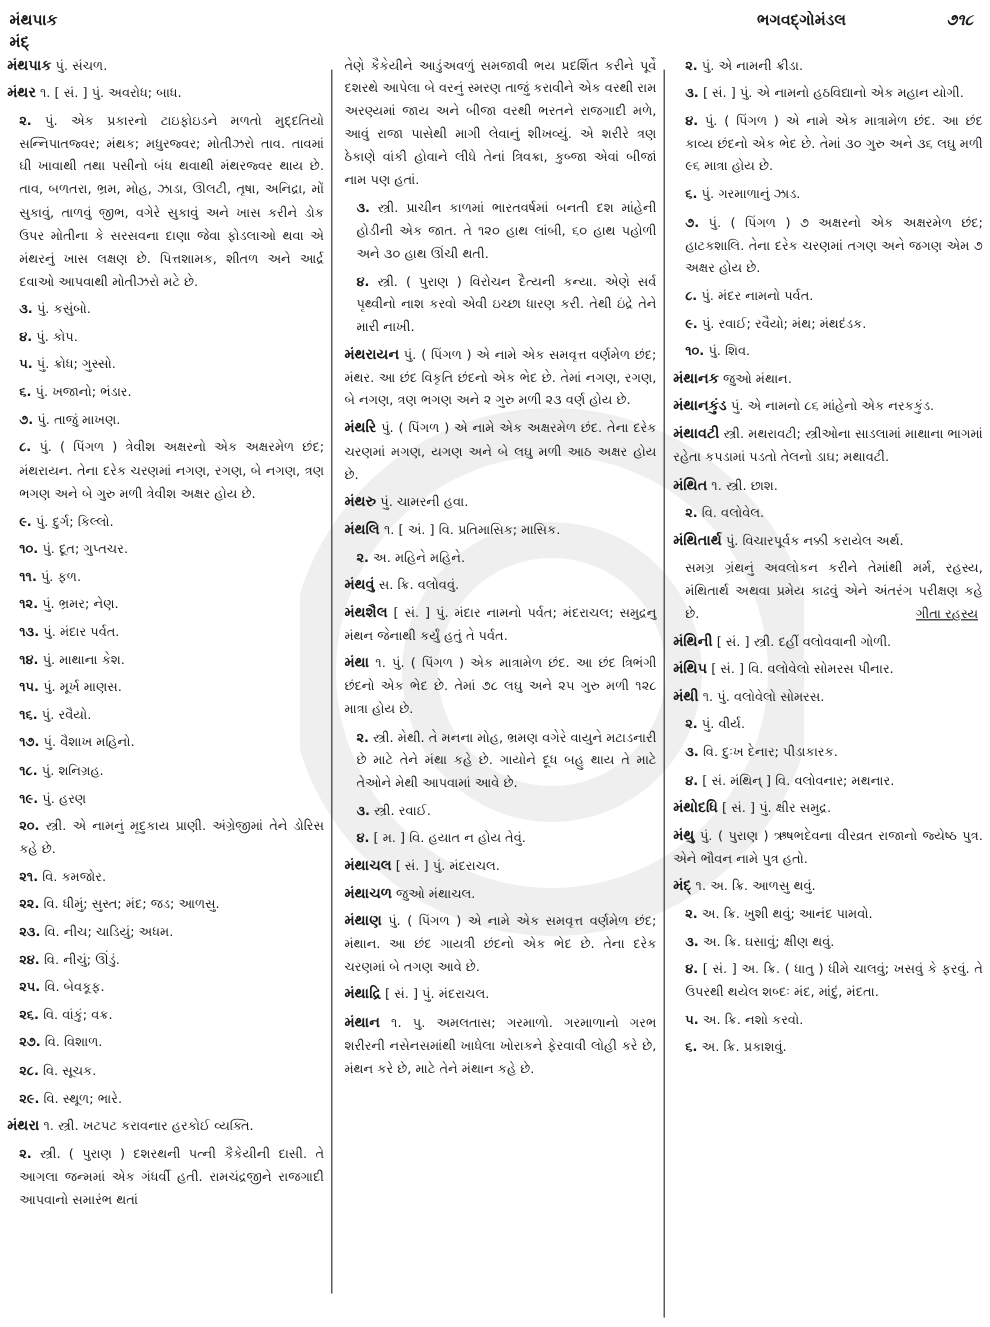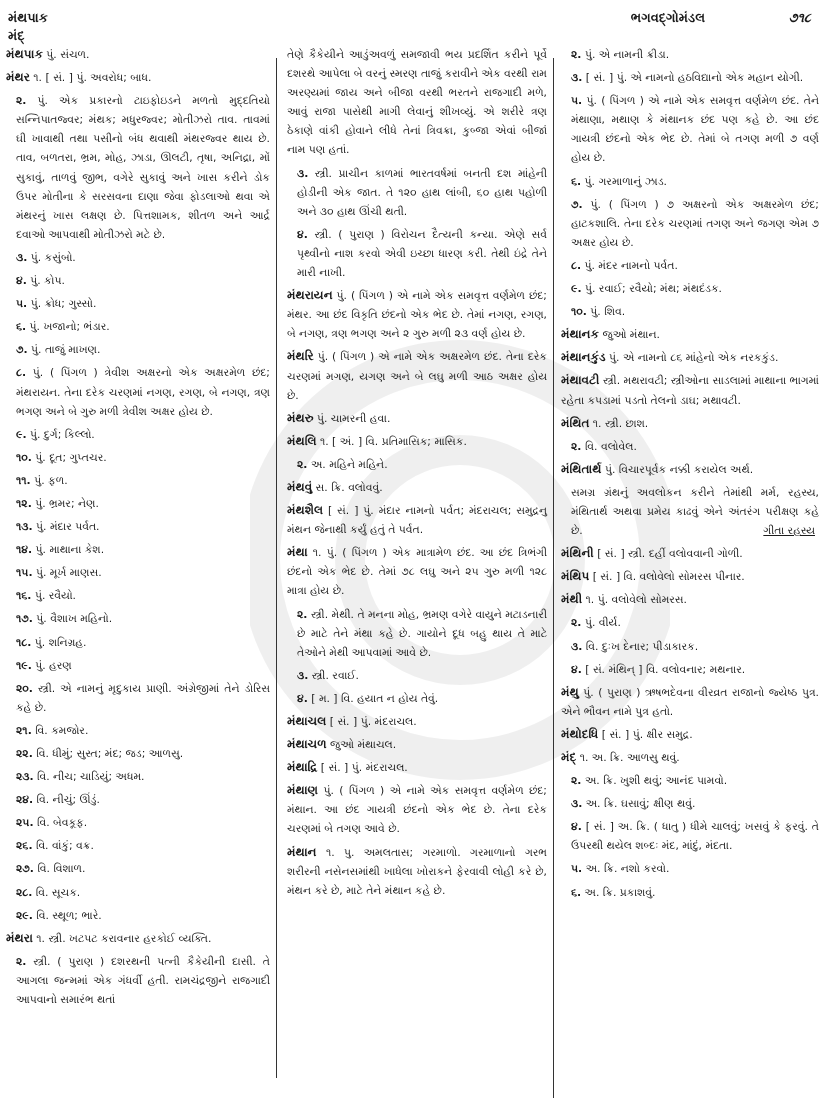--- a/index.html
+++ b/index.html
@@ -92,47 +92,47 @@
     <div class="entry"><span class="hw">મંથલિ</span> <span>૧. [ અં. ] વિ. પ્રતિમાસિક; માસિક.</span></div>
     <div class="entry sense"><span class="sense-num">૨.</span> <span>અ. મહિને મહિને.</span></div>
     <div class="entry"><span class="hw">મંથવું</span> <span>સ. ક્રિ. વલોવવું.</span></div>
     <div class="entry"><span class="hw">મંથશૈલ</span> <span>[ સં. ] પું. મંદાર નામનો પર્વત; મંદરાચલ; સમુદ્રનુ મંથન જેનાથી કર્યું હતું તે પર્વત.</span></div>
     <div class="entry"><span class="hw">મંથા</span> <span>૧. પું. ( પિંગળ ) એક માત્રામેળ છંદ. આ છંદ ત્રિભંગી છંદનો એક ભેદ છે. તેમાં ૭૮ લઘુ અને ૨૫ ગુરુ મળી ૧૨૮ માત્રા હોય છે.</span></div>
     <div class="entry sense"><span class="sense-num">૨.</span> <span>સ્ત્રી. મેથી. તે મનના મોહ, ભ્રમણ વગેરે વાયુને મટાડનારી છે માટે તેને મંથા કહે છે. ગાયોને દૂધ બહુ થાય તે માટે તેઓને મેથી આપવામાં આવે છે.</span></div>
     <div class="entry sense"><span class="sense-num">૩.</span> <span>સ્ત્રી. રવાઈ.</span></div>
     <div class="entry sense"><span class="sense-num">૪.</span> <span>[ મ. ] વિ. હયાત ન હોય તેવું.</span></div>
     <div class="entry"><span class="hw">મંથાચલ</span> <span>[ સં. ] પું. મંદરાચલ.</span></div>
     <div class="entry"><span class="hw">મંથાચળ</span> <span>જુઓ મંથાચલ.</span></div>
+    <div class="entry"><span class="hw">મંથાણ</span> <span>પું. ( પિંગળ ) એ નામે એક સમવૃત્ત વર્ણમેળ છંદ; મંથાન. આ છંદ ગાયત્રી છંદનો એક ભેદ છે. તેના દરેક ચરણમાં બે તગણ આવે છે.</span></div>
     <div class="entry"><span class="hw">મંથાદ્રિ</span> <span>[ સં. ] પું. મંદરાચલ.</span></div>
-    <div class="entry"><span class="hw">મંથાણ</span> <span>પું. ( પિંગળ ) એ નામે એક સમવૃત્ત વર્ણમેળ છંદ; મંથાન. આ છંદ ગાયત્રી છંદનો એક ભેદ છે. તેના દરેક ચરણમાં બે તગણ આવે છે.</span></div>
     <div class="entry"><span class="hw">મંથાન</span> <span>૧. પુ. અમલતાસ; ગરમાળો. ગરમાળાનો ગરભ શરીરની નસેનસમાંથી ખાધેલા ખોરાકને ફેરવાવી લોહી કરે છે, મંથન કરે છે, માટે તેને મંથાન કહે છે.</span></div>
   </div>
 <div class="col col3">
     <div class="entry sense"><span class="sense-num">૨.</span> <span>પું. એ નામની ક્રીડા.</span></div>
     <div class="entry sense"><span class="sense-num">૩.</span> <span>[ સં. ] પું. એ નામનો હઠવિદ્યાનો એક મહાન યોગી.</span></div>
-    <div class="entry sense"><span class="sense-num">૫.</span> <span>પું. ( પિંગળ ) એ નામે એક સમવૃત્ત વર્ણમેળ છંદ. તેને મંથાણા, મથાણ કે મંથાનક છંદ પણ કહે છે. આ છંદ ગાયત્રી છંદનો એક ભેદ છે. તેમાં બે તગણ મળી ૭ વર્ણ હોય છે.</span></div>
+    <div class="entry sense"><span class="sense-num">૪.</span> <span>પું. ( પિંગળ ) એ નામે એક માત્રામેળ છંદ. આ છંદ કાવ્ય છંદનો એક ભેદ છે. તેમાં ૩૦ ગુરુ અને ૩૬ લઘુ મળી ૯૬ માત્રા હોય છે.</span></div>
     <div class="entry sense"><span class="sense-num">૬.</span> <span>પું. ગરમાળાનું ઝાડ.</span></div>
     <div class="entry sense"><span class="sense-num">૭.</span> <span>પું. ( પિંગળ ) ૭ અક્ષરનો એક અક્ષરમેળ છંદ; હાટકશાલિ. તેના દરેક ચરણમાં તગણ અને જગણ એમ ૭ અક્ષર હોય છે.</span></div>
     <div class="entry sense"><span class="sense-num">૮.</span> <span>પું. મંદર નામનો પર્વત.</span></div>
     <div class="entry sense"><span class="sense-num">૯.</span> <span>પું. રવાઈ; રવૈયો; મંથ; મંથદંડક.</span></div>
     <div class="entry sense"><span class="sense-num">૧૦.</span> <span>પું. શિવ.</span></div>
     <div class="entry"><span class="hw">મંથાનક</span> <span>જુઓ મંથાન.</span></div>
     <div class="entry"><span class="hw">મંથાનકુંડ</span> <span>પું. એ નામનો ૮૬ માંહેનો એક નરકકુંડ.</span></div>
     <div class="entry"><span class="hw">મંથાવટી</span> <span>સ્ત્રી. મથરાવટી; સ્ત્રીઓના સાડલામાં માથાના ભાગમાં રહેતા કપડામાં પડતો તેલનો ડાઘ; મથાવટી.</span></div>
     <div class="entry"><span class="hw">મંથિત</span> <span>૧. સ્ત્રી. છાશ.</span></div>
     <div class="entry sense"><span class="sense-num">૨.</span> <span>વિ. વલોવેલ.</span></div>
     <div class="entry"><span class="hw">મંથિતાર્થ</span> <span>પું. વિચારપૂર્વક નક્કી કરાયેલ અર્થ.</span></div>
     <div class="entry cont"><span>સમગ્ર ગ્રંથનું અવલોકન કરીને તેમાંથી મર્મ, રહસ્ય, મંથિતાર્થ અથવા પ્રમેય કાઢવું એને અંતરંગ પરીક્ષણ કહે છે.</span><span class="quote-src">ગીતા રહસ્ય</span></div>
     <div class="entry"><span class="hw">મંથિની</span> <span>[ સં. ] સ્ત્રી. દહીં વલોવવાની ગોળી.</span></div>
     <div class="entry"><span class="hw">મંથિપ</span> <span>[ સં. ] વિ. વલોવેલો સોમરસ પીનાર.</span></div>
     <div class="entry"><span class="hw">મંથી</span> <span>૧. પું. વલોવેલો સોમરસ.</span></div>
     <div class="entry sense"><span class="sense-num">૨.</span> <span>પું. વીર્ય.</span></div>
     <div class="entry sense"><span class="sense-num">૩.</span> <span>વિ. દુઃખ દેનાર; પીડાકારક.</span></div>
     <div class="entry sense"><span class="sense-num">૪.</span> <span>[ સં. મંથિન્ ] વિ. વલોવનાર; મથનાર.</span></div>
+    <div class="entry"><span class="hw">મંથોદધિ</span> <span>[ સં. ] પું. ક્ષીર સમુદ્ર.</span></div>
     <div class="entry"><span class="hw">મંથુ</span> <span>પું. ( પુરાણ ) ઋષભદેવના વીરવ્રત રાજાનો જ્યેષ્ઠ પુત્ર. એને ભૌવન નામે પુત્ર હતો.</span></div>
-    <div class="entry"><span class="hw">મંથોદધિ</span> <span>[ સં. ] પું. ક્ષીર સમુદ્ર.</span></div>
     <div class="entry"><span class="hw">મંદ્</span> <span>૧. અ. ક્રિ. આળસુ થવું.</span></div>
     <div class="entry sense"><span class="sense-num">૨.</span> <span>અ. ક્રિ. ખુશી થવું; આનંદ પામવો.</span></div>
     <div class="entry sense"><span class="sense-num">૩.</span> <span>અ. ક્રિ. ઘસાવું; ક્ષીણ થવું.</span></div>
     <div class="entry sense"><span class="sense-num">૪.</span> <span>[ સં. ] અ. ક્રિ. ( ધાતુ ) ધીમે ચાલવું; ખસવું કે ફરવું. તે ઉપરથી થયેલ શબ્દઃ મંદ, માંદું, મંદતા.</span></div>
     <div class="entry sense"><span class="sense-num">૫.</span> <span>અ. ક્રિ. નશો કરવો.</span></div>
     <div class="entry sense"><span class="sense-num">૬.</span> <span>અ. ક્રિ. પ્રકાશવું.</span></div>
   </div>
 
 </body></html>

